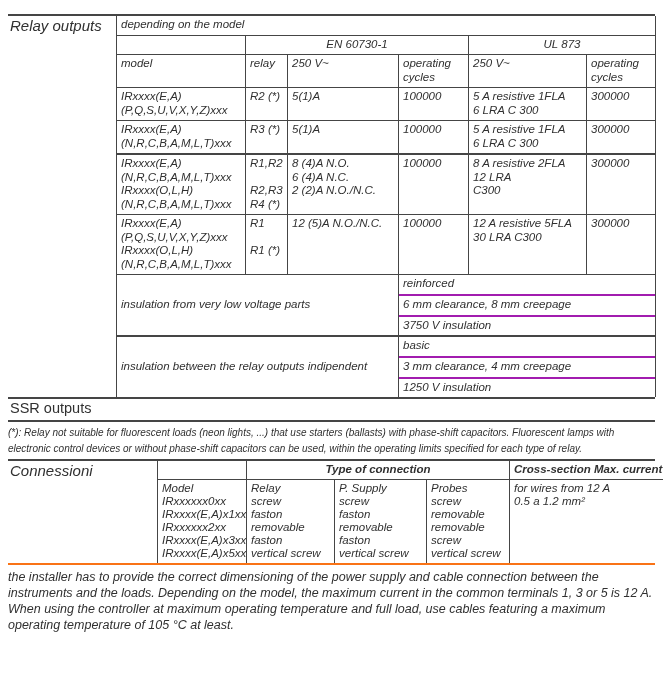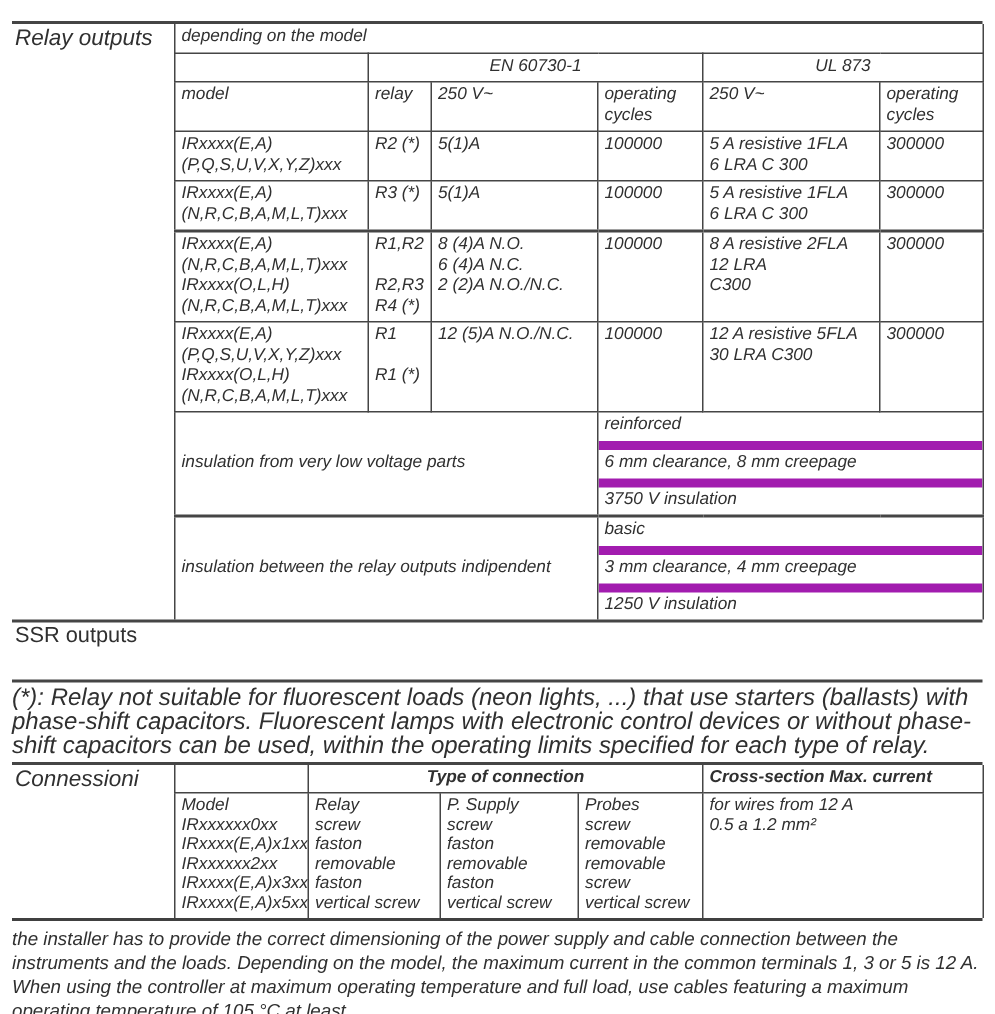--- a/index.html
+++ b/index.html
@@ -41,47 +41,48 @@
   .mid { vertical-align:middle; }
   .nt { border-top:none !important; }
   .nb { border-bottom:none !important; }
   .t2 { border-top-width:2px !important; }
 
   .relay-band { border-top:2px solid #454545; }
 
   
   td.subcell { padding:0;margin-left:16px; }
   .sub { padding:2px 4px 3px 4px; min-height:19px; }
-  .sub + .sub { border-top:6px solid #a21caf; }
+  .sub + .sub { border-top:2px solid #a21caf; }
 
   
   .ssr-band {
     display:flex; width:647px;
     border-top:2px solid #454545;
     border-bottom:2px solid #454545;
   }
-  .ssr-band .label-col { padding-top:2px; padding-bottom:20px; }
+  .ssr-band .label-col { padding-top:2px; padding-bottom:3px; }
   .ssr-content {
     flex:1;
     border-left:1px solid #454545;
     font-size:12.5px;
     padding:3px 4px 4px 6px;
   }
 
   
   .footnote {
     width:647px;
     font-style:italic;
-    font-size:16px;
+    font-size:10px;
     line-height:16px;
     margin:3px 0 2px 0;
   }
   .conn-band {
     border-top:2px solid #454545;
-    border-bottom:2px solid #404040;
+    border-bottom:2px solid #f97316;
+    gap:41px;
   }
   .conn-table td { line-height:13px; }
   .installer {
     width:647px;
     font-style:italic;
     font-size:12.5px;
     line-height:16px;
     margin-top:4px;
   }
 </style>

